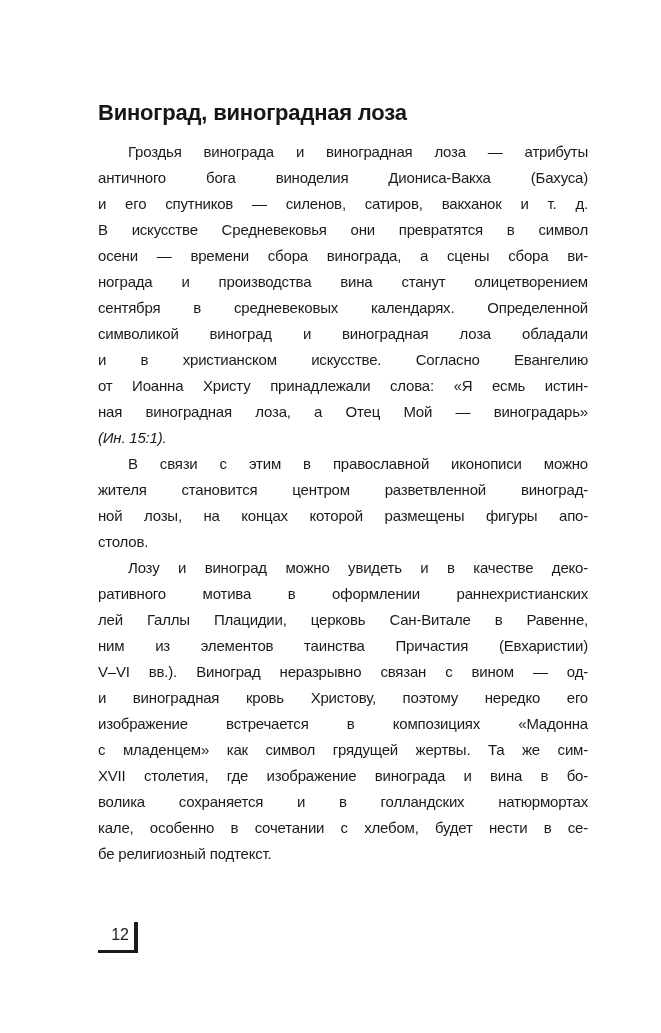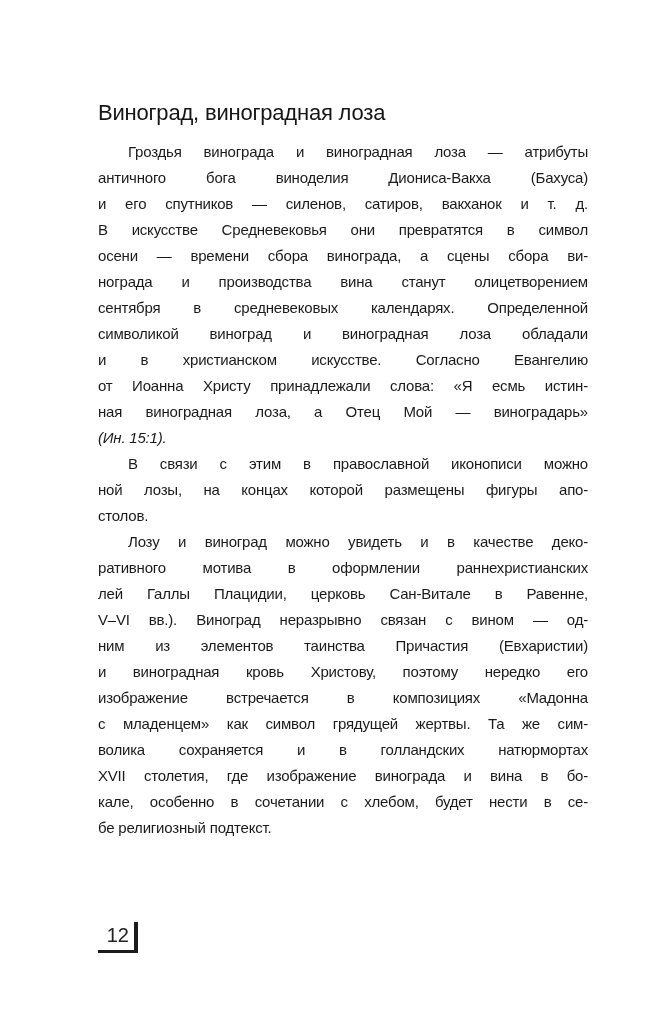--- a/index.html
+++ b/index.html
@@ -18,21 +18,21 @@
   .text-block {
     position: absolute;
     left: 98px;
     top: 100px;
     width: 490px;
   }
   .heading {
     margin: 0;
     font-size: 22px;
     line-height: 26px;
-    font-weight: normal;
+    font-weight: bold;
     letter-spacing: -0.2px;
     color: #161616;
   }
   .body-text {
     margin-top: 13px;
   }
   .paragraph { margin: 0; }
   .line {
     height: 26px;
     line-height: 26px;
@@ -51,21 +51,21 @@
   }
   .line.italic {
     font-style: italic;
   }
   .folio-number {
     position: absolute;
     left: 98px;
     top: 925px;
     width: 31px;
     text-align: right;
-    font-size: 20px;
+    font-size: 16px;
     line-height: 20px;
     color: #222222;
   }
   .folio-rule-h {
     position: absolute;
     left: 98px;
     top: 950px;
     width: 40px;
     height: 3px;
     background: #1b1b1b;
@@ -95,34 +95,35 @@
           <div class="line just">нограда и производства вина станут олицетворением</div>
           <div class="line just">сентября в средневековых календарях. Определенной</div>
           <div class="line just">символикой виноград и виноградная лоза обладали</div>
           <div class="line just">и в христианском искусстве. Согласно Евангелию</div>
           <div class="line just">от Иоанна Христу принадлежали слова: «Я есмь истин-</div>
           <div class="line just">ная виноградная лоза, а Отец Мой — виноградарь»</div>
           <div class="line italic">(Ин. 15:1).</div>
         </div>
         <div class="paragraph">
           <div class="line just indent">В связи с этим в православной иконописи можно</div>
+          <div class="line just">жителя становится центром разветвленной виноград-</div>
           <div class="line just">ной лозы, на концах которой размещены фигуры апо-</div>
           <div class="line">столов.</div>
         </div>
         <div class="paragraph">
           <div class="line just indent">Лозу и виноград можно увидеть и в качестве деко-</div>
           <div class="line just">ративного мотива в оформлении раннехристианских</div>
           <div class="line just">лей Галлы Плацидии, церковь Сан-Витале в Равенне,</div>
+          <div class="line just">ним из элементов таинства Причастия (Евхаристии)</div>
           <div class="line just">V–VI вв.). Виноград неразрывно связан с вином — од-</div>
-          <div class="line just">ним из элементов таинства Причастия (Евхаристии)</div>
           <div class="line just">и виноградная кровь Христову, поэтому нередко его</div>
           <div class="line just">изображение встречается в композициях «Мадонна</div>
           <div class="line just">с младенцем» как символ грядущей жертвы. Та же сим-</div>
+          <div class="line just">XVII столетия, где изображение винограда и вина в бо-</div>
           <div class="line just">волика сохраняется и в голландских натюрмортах</div>
-          <div class="line just">XVII столетия, где изображение винограда и вина в бо-</div>
           <div class="line just">кале, особенно в сочетании с хлебом, будет нести в се-</div>
           <div class="line">бе религиозный подтекст.</div>
         </div>
       </div>
   </div>
   <div class="folio-number">12</div>
   <div class="folio-rule-h"></div>
   <div class="folio-rule-v"></div>
 </div>
 

